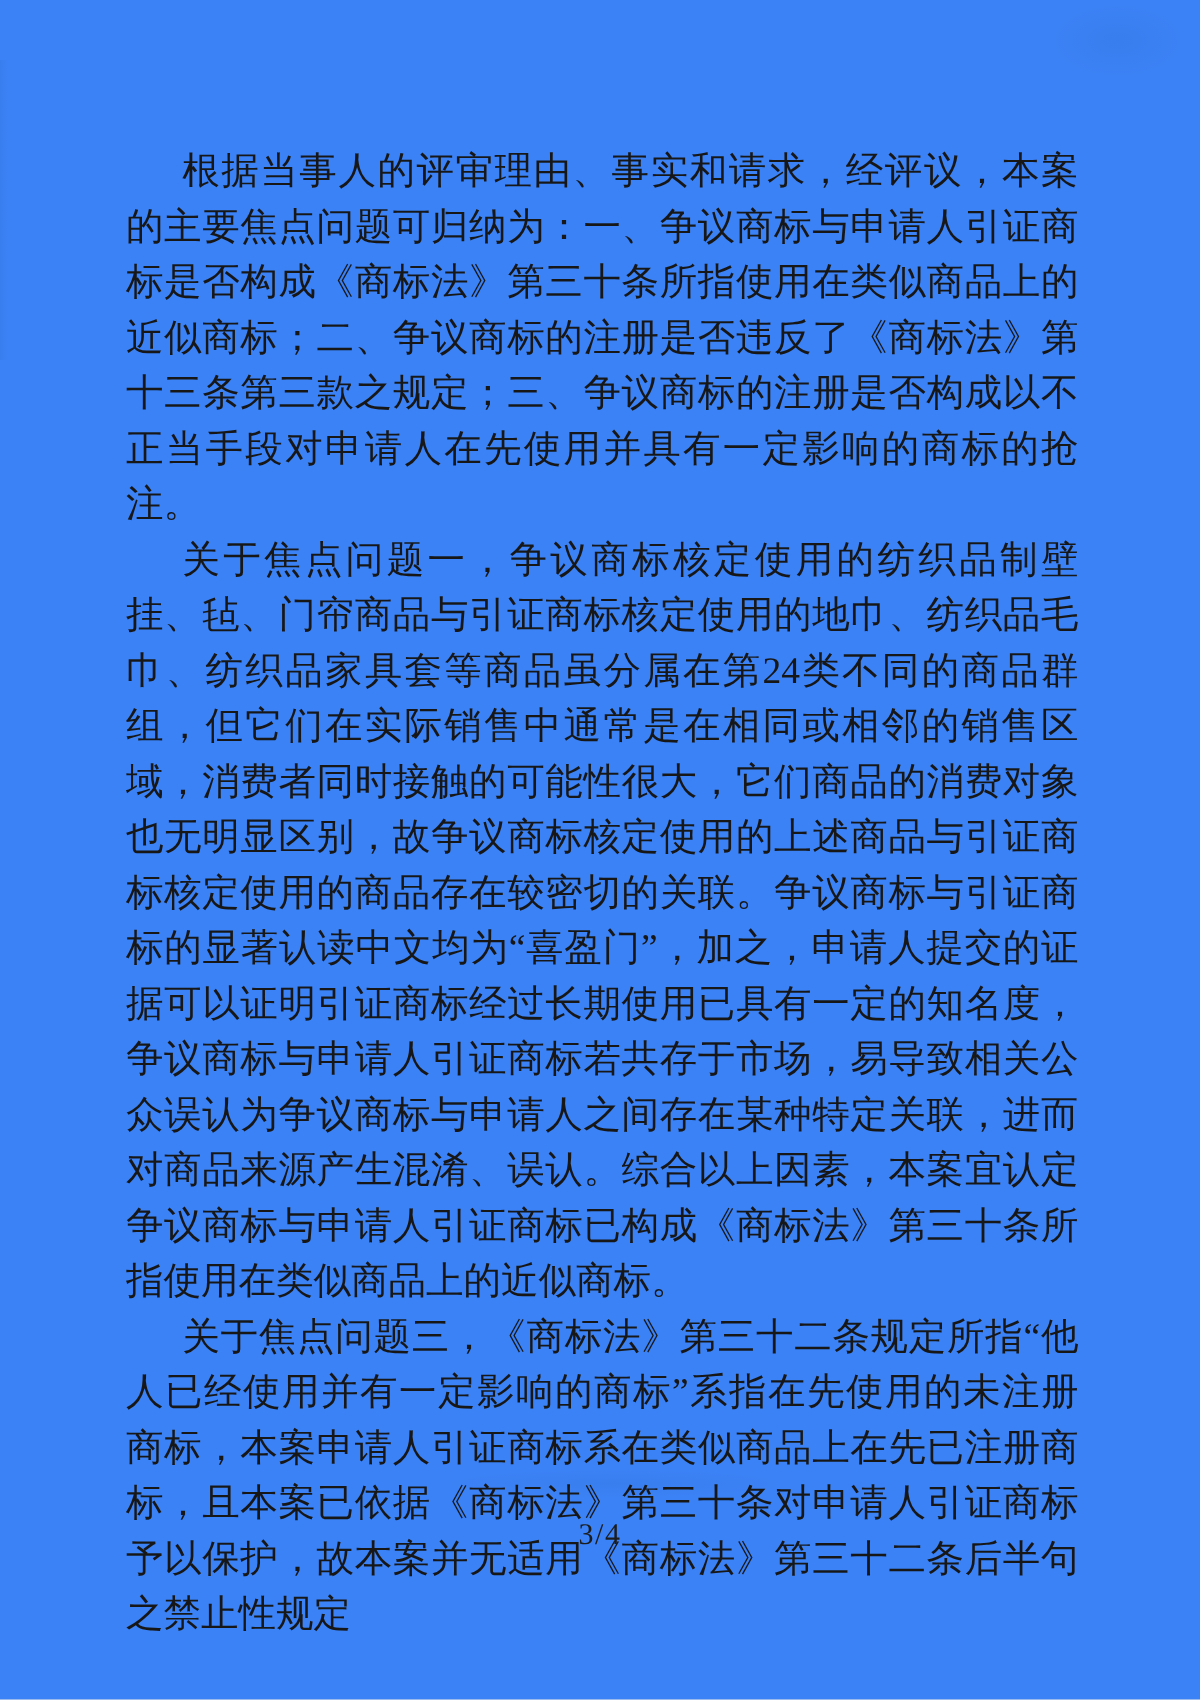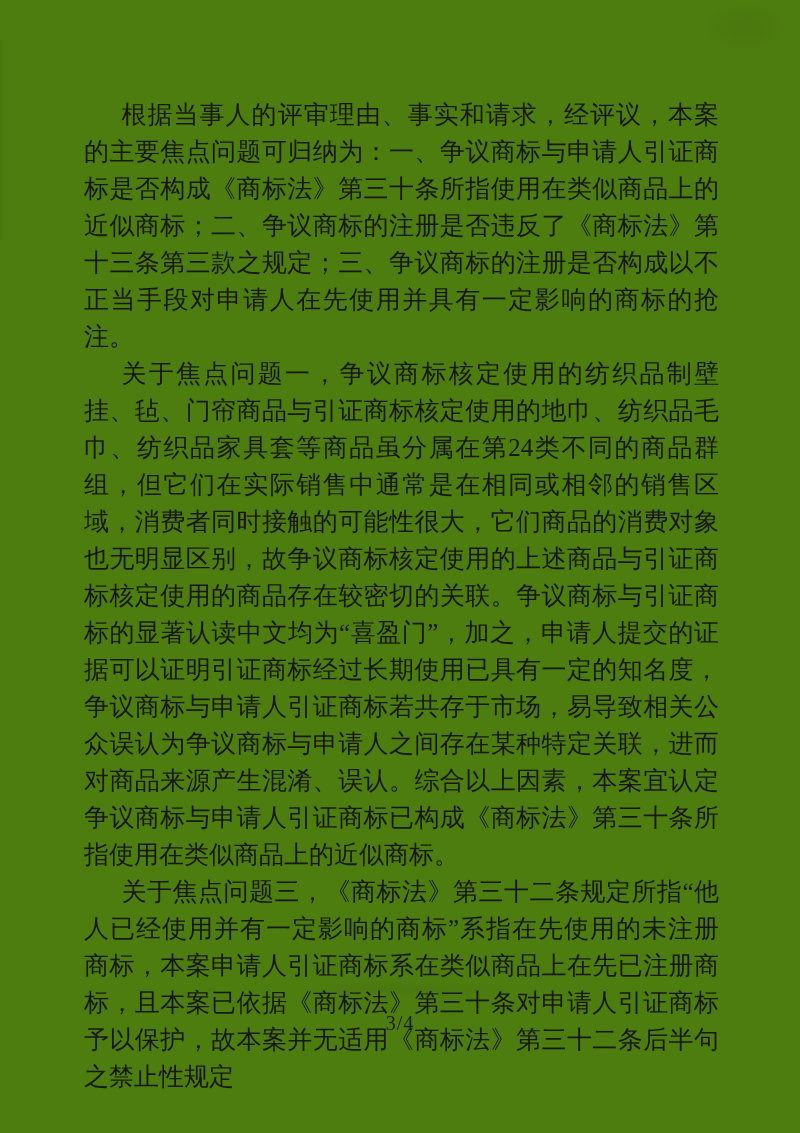--- a/index.html
+++ b/index.html
@@ -5,21 +5,21 @@
   html, body {
     margin: 0;
     padding: 0;
     background: #e8e8e8;
   }
   .page {
     position: relative;
     width: 800px;
     height: 1133px;
     margin: 0 auto;
-    background: #4d7c0f;
+    background: #3b82f6;
     overflow: hidden;
     font-family: "Liberation Serif", "DejaVu Serif", serif;
   }
   
   .scan-noise-top-right {
     position: absolute;
     top: 2px; right: 10px;
     width: 90px; height: 50px;
     background: radial-gradient(ellipse at center, rgba(0,0,0,0.035), transparent 70%);
     pointer-events: none;

